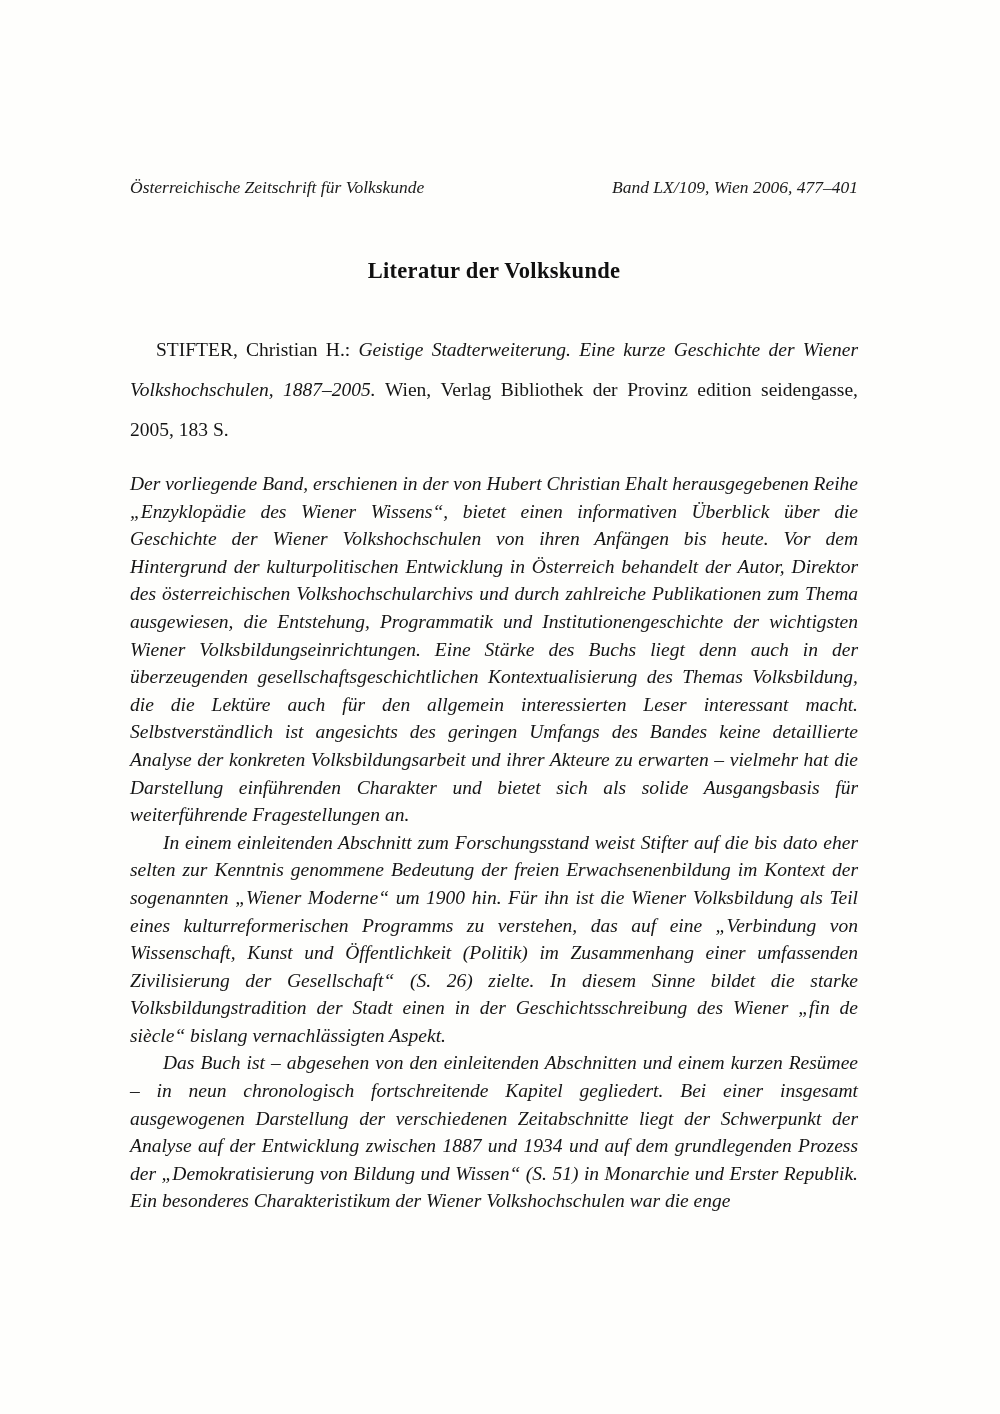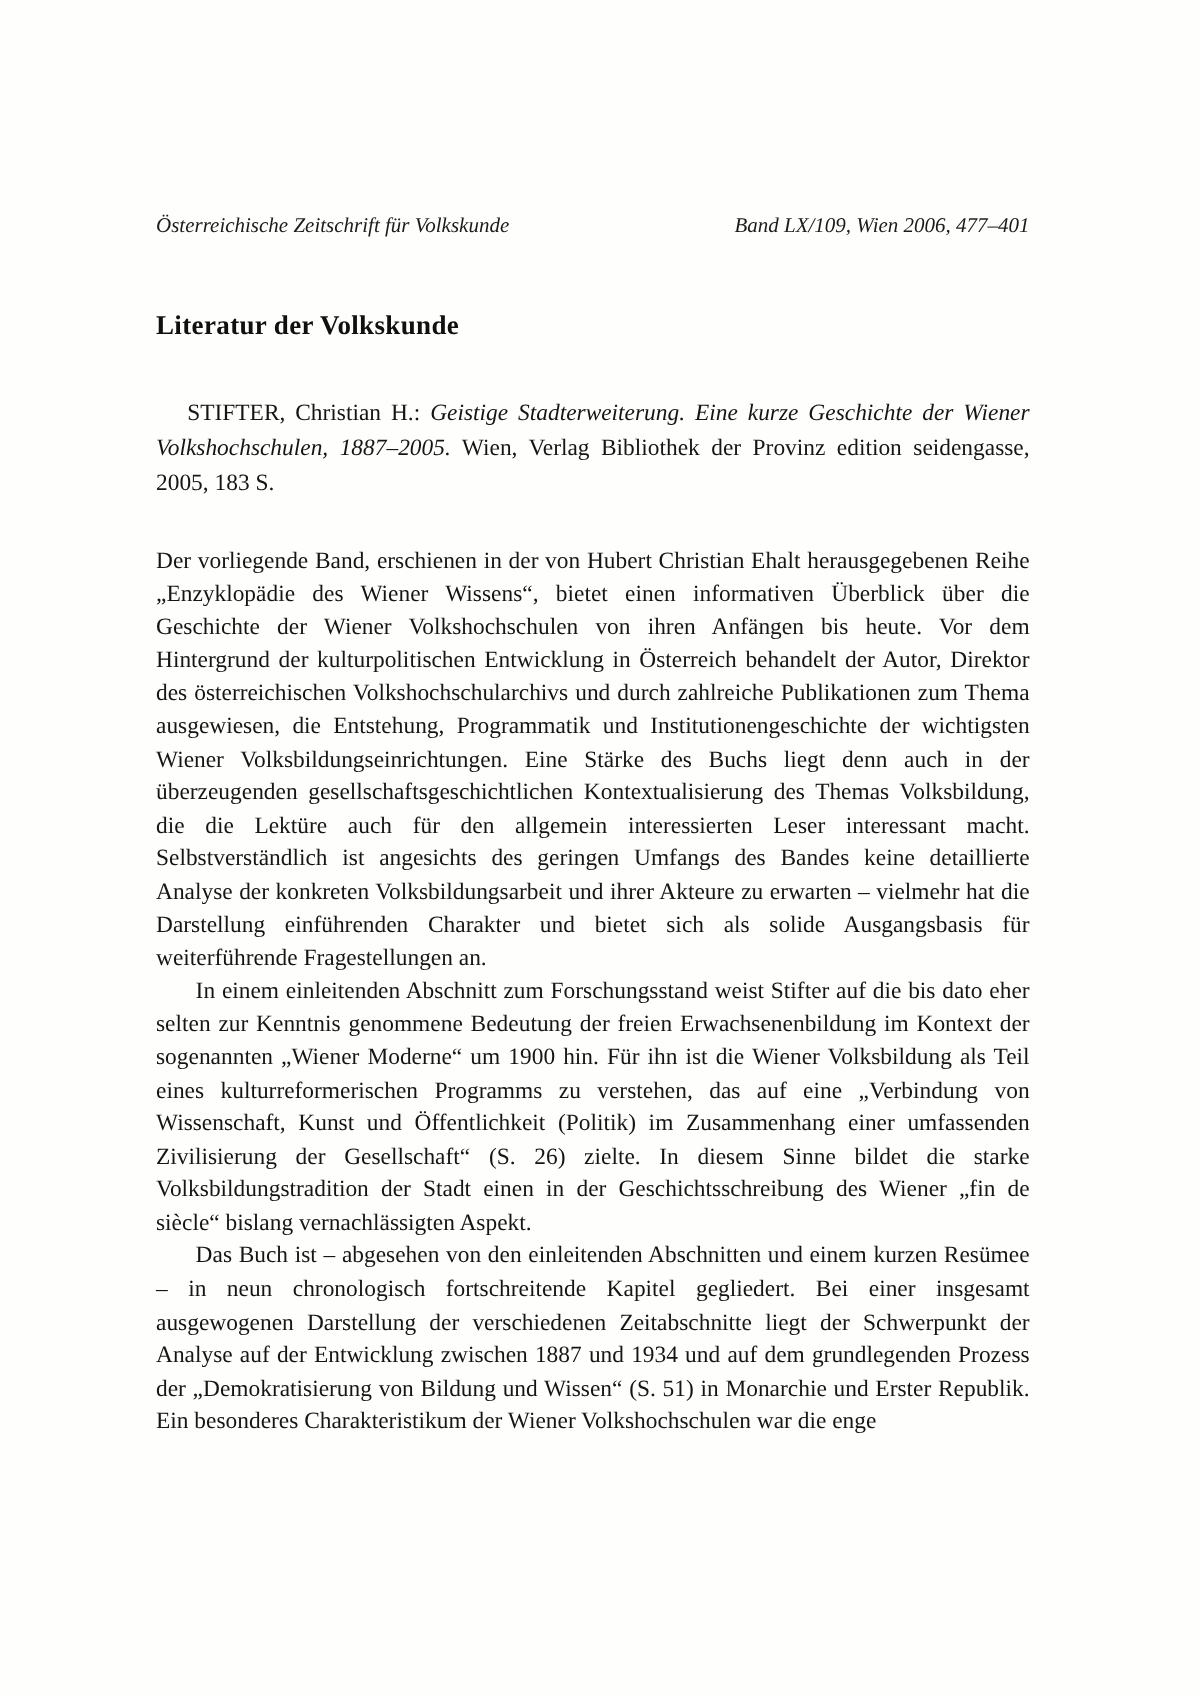--- a/index.html
+++ b/index.html
@@ -25,37 +25,39 @@
   .running-header {
     display: flex;
     justify-content: space-between;
     align-items: baseline;
     font-style: italic;
     font-size: 17.5px;
     line-height: 22px;
     color: #1b1b1b;
   }
   .article-title {
+    text-align: center;
     font-size: 22.5px;
     font-weight: bold;
     letter-spacing: 0.3px;
     margin-top: 60px;
     color: #101010;
   }
   .reference {
     margin-top: 46px;
     font-size: 19.5px;
-    line-height: 29px;
+    line-height: 40px;
     text-align: justify;
     text-indent: 26px;
     hyphens: auto;
   }
   .reference .ref-italic { font-style: italic; }
   .body-text {
-    margin-top: 37px;
+    margin-top: 20px;
+    font-style: italic;
   }
   .body-text p {
     font-size: 19.5px;
     line-height: 27.6px;
     text-align: justify;
     hyphens: auto;
   }
   .body-text p.indented {
     text-indent: 33px;
   }

